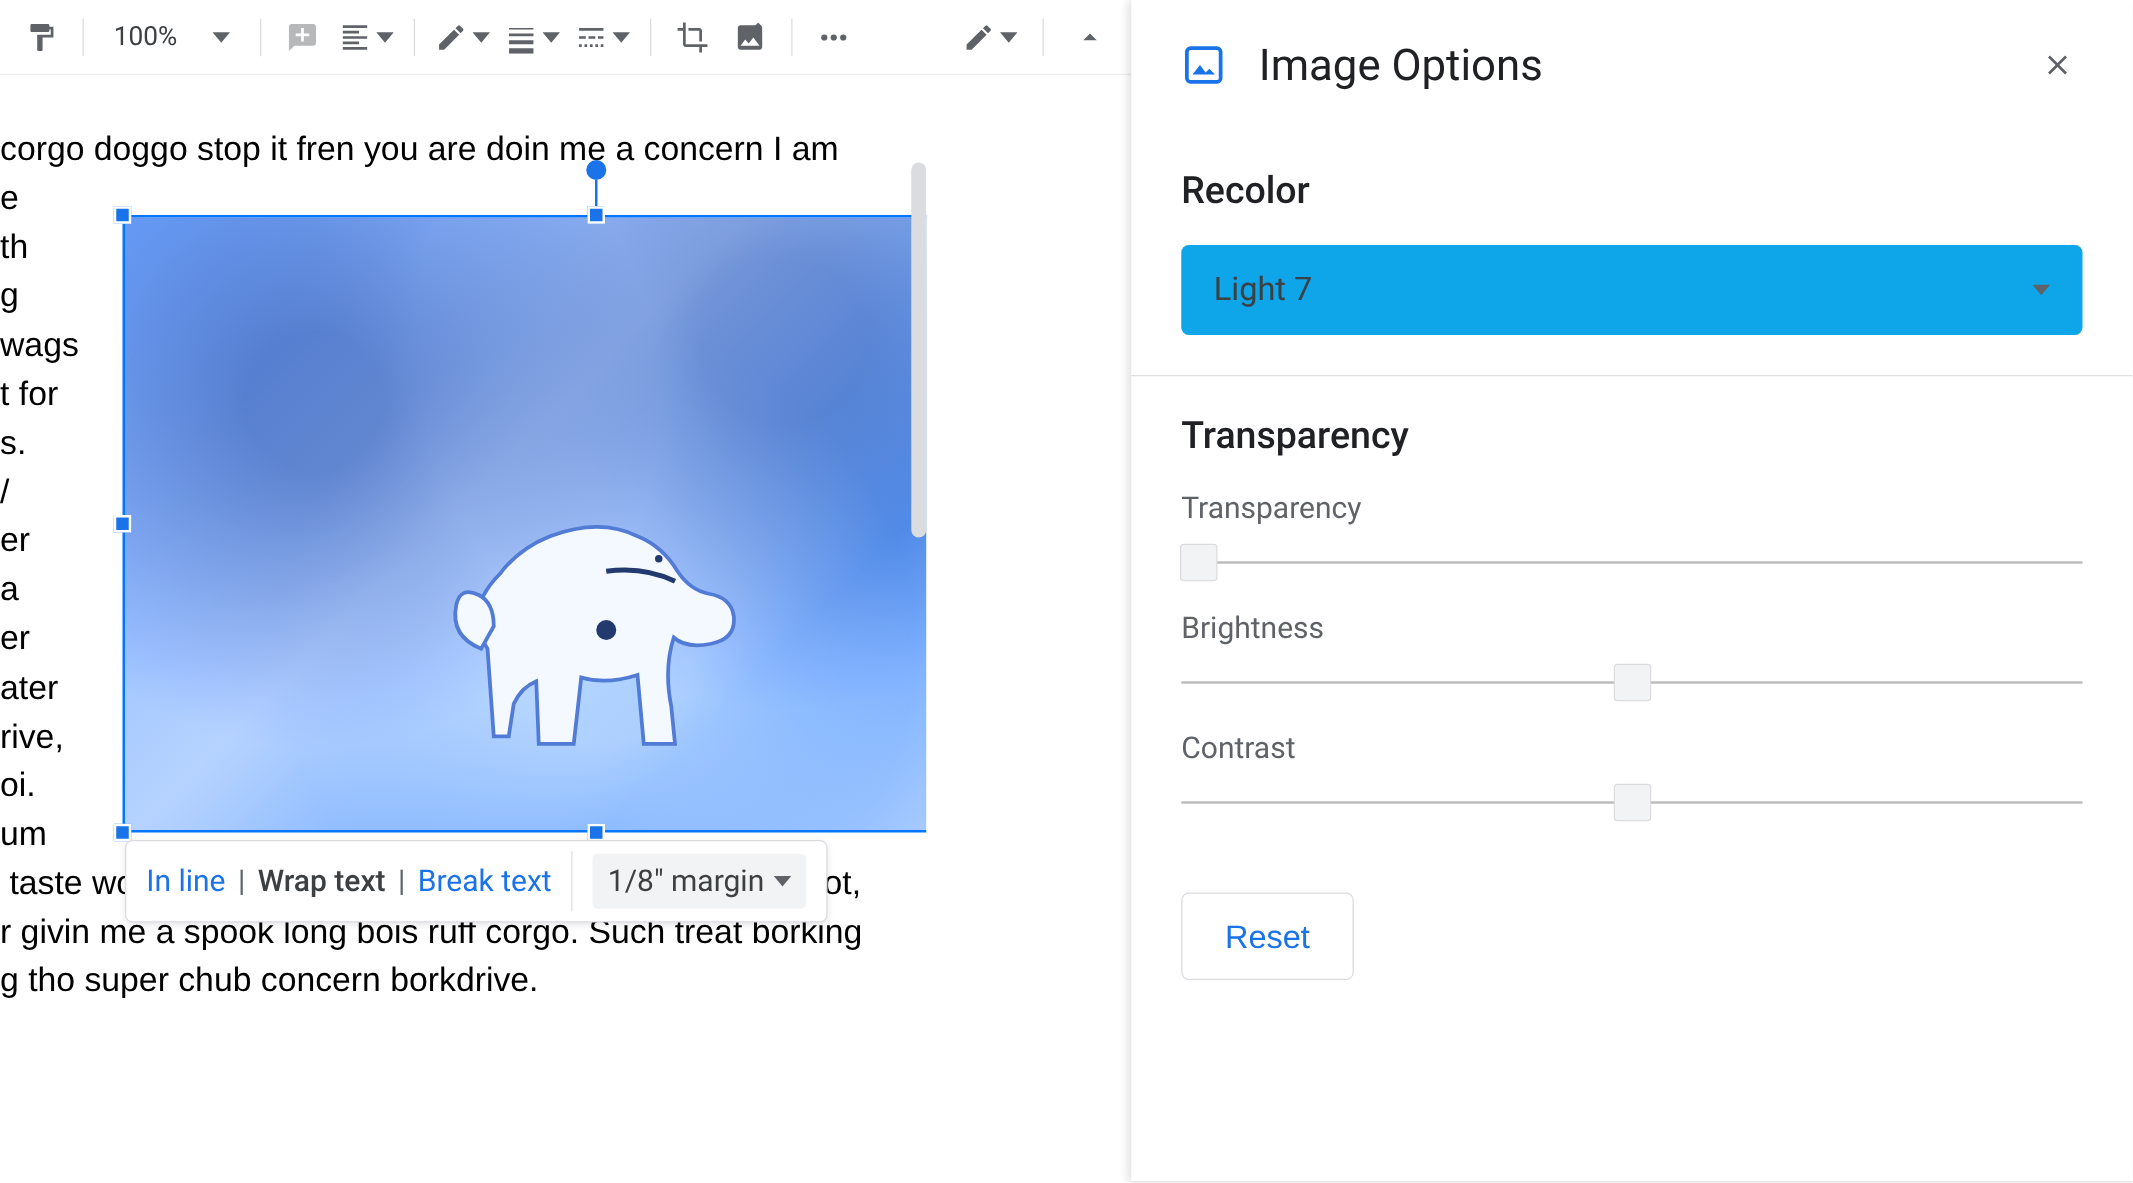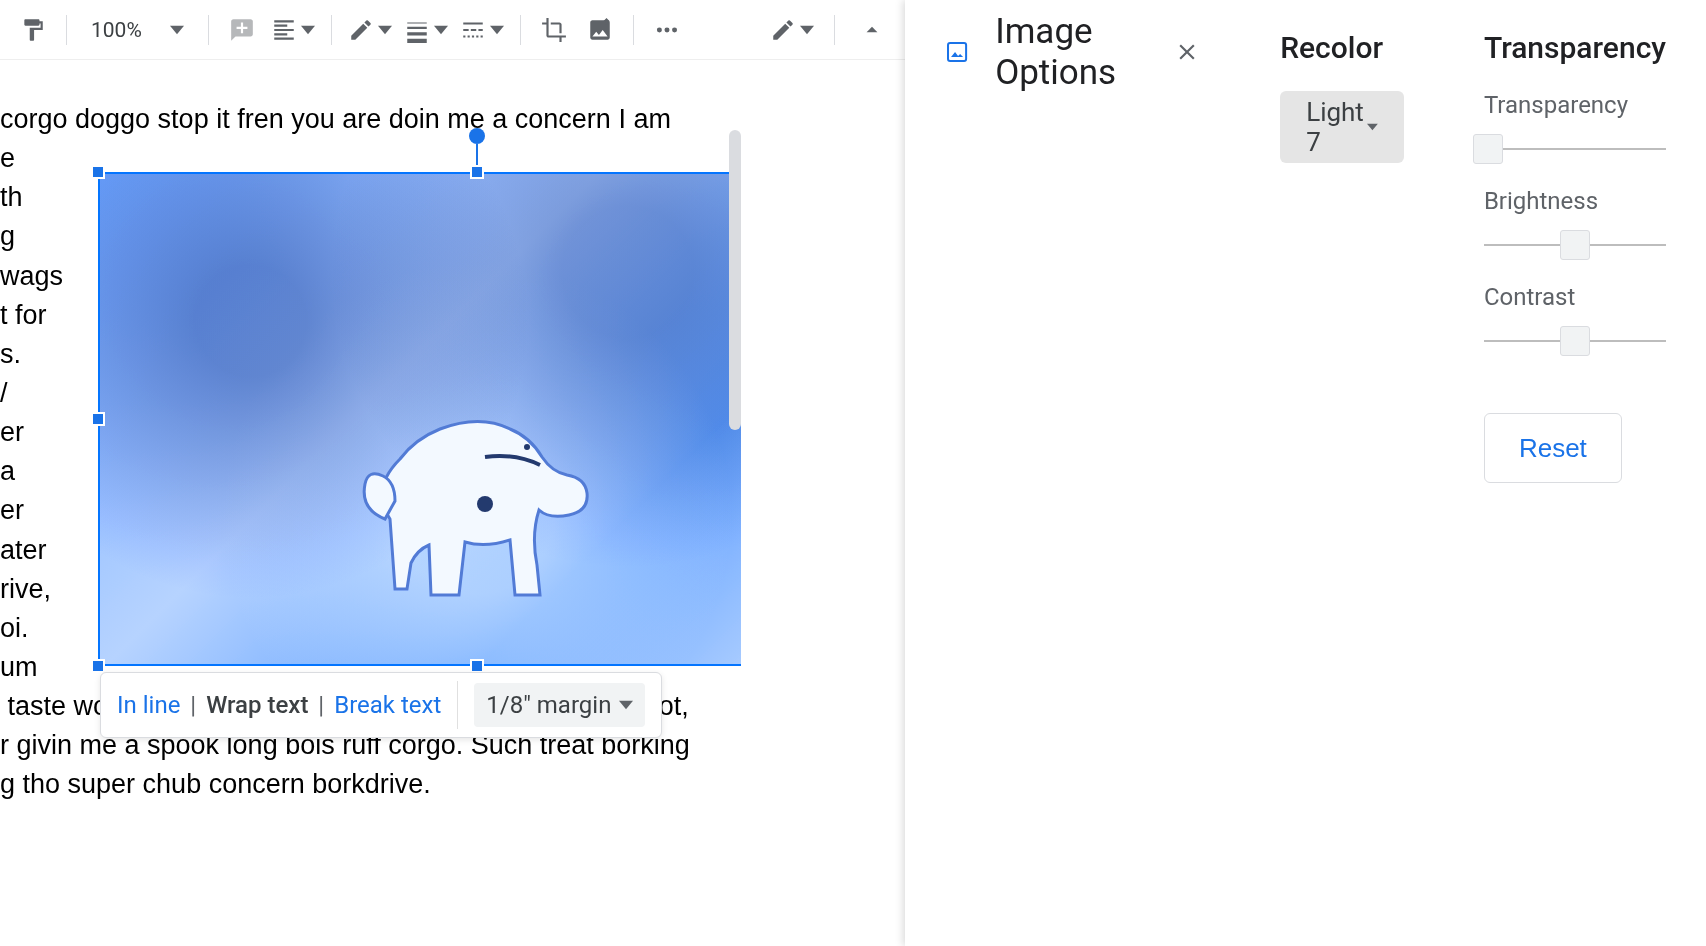--- a/index.html
+++ b/index.html
@@ -120,36 +120,36 @@
   .vscroll{
     position:absolute; right:0; top:70px; width:12px; height:300px;
     background:#dadce0; border-radius:6px;
   }
 
   
   .panel{
     position:absolute; right:0; top:0; width:801px; height:946px;
     background:#fff;
     box-shadow:-2px 0 8px rgba(0,0,0,.15);
-    display:flex; flex-direction:row;
+    display:flex; flex-direction:column;
   }
   .panel-head{
     height:105px; display:flex; align-items:center;
     padding:0 40px; gap:26px; border-bottom:1px solid transparent;
   }
   .panel-title{font-size:35px; color:#202124}
   .close-x{
     margin-left:auto; width:40px;height:40px;
     display:flex;align-items:center;justify-content:center;
     color:#5f6368; cursor:pointer; font-size:30px;
   }
   .section{padding:30px 40px 12px 40px}
   .sec-title{font-size:30px; font-weight:500; color:#202124; margin-bottom:26px}
   .recolor-dd{
-    width:100%; height:72px; background:#e5e5e5;
+    width:100%; height:72px; background:#0ea5e9;
     border:none; border-radius:6px;
     display:flex; align-items:center; justify-content:space-between;
     padding:17px 26px; font-size:26px; color:#3c4043; cursor:pointer;
   }
   .hr{height:1px;background:#e0e0e0;margin:20px 0 0 0}
   .adj-label{font-size:24px;color:#5f6368;margin:20px 0 12px}
   .slider{
     position:relative; height:36px; margin-bottom:14px;
   }
   .slider-track{

